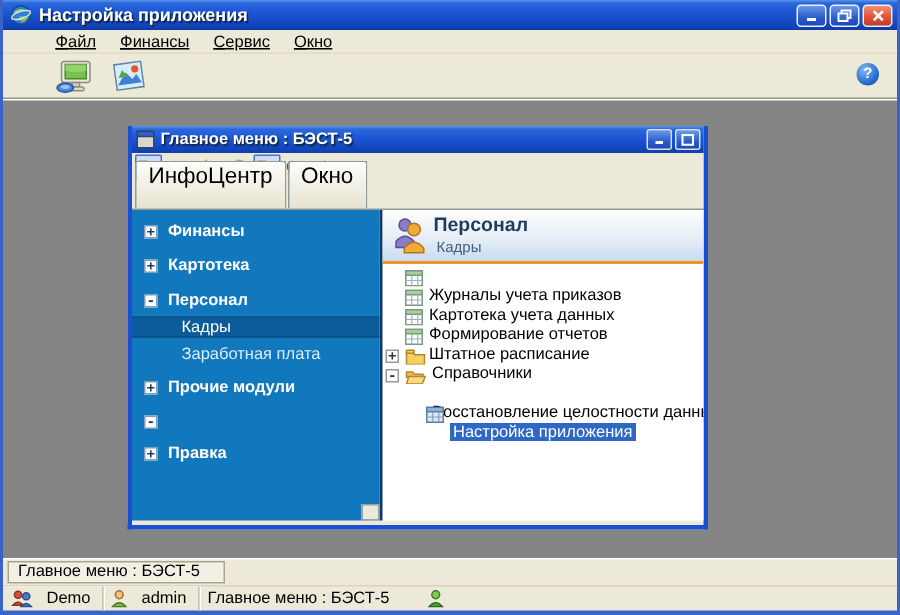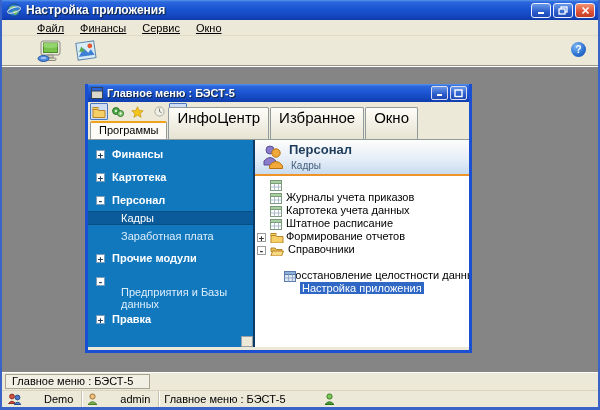--- a/index.html
+++ b/index.html
@@ -74,21 +74,21 @@
   .prow.plain{padding-left:15px;}
   .prow.subitem{padding-left:29px;}
   .prow .plabel{white-space:nowrap;margin-top:22px;}
   .prow.sel .plabel{background:#2f67c4;color:#fff;padding:0 2px;}
   
   .taskband{height:18px;background:#ece9d8;border-top:1px solid #fff;display:flex;align-items:center;}
   .taskbtn{margin-left:3px;height:15px;font-size:11px;color:#000;background:#f2f0e4;
     border:1px solid #a8a490;padding:0 10px 1px 6px;display:flex;align-items:center;min-width:145px;}
   .statusbar{height:17px;background:#ece9d8;display:flex;align-items:center;font-size:11px;color:#000;
     border-top:1px solid #d8d4c0;}
-  .spanel{display:flex;align-items:center;height:100%;padding:0 8px 0 5px;gap:22px;
+  .spanel{display:flex;align-items:center;height:100%;padding:0 8px 0 5px;gap:9px;
     border-right:1px solid #c6c2ae;box-shadow:1px 0 0 #fff;}
   .spanel.last{border-right:none;box-shadow:none;flex:1;}
   .bottomline{height:3px;background:#3a63c8;}
   svg{display:block;}
 </style>
 </head>
 <body>
 
 <div class="window">
 
@@ -218,23 +218,21 @@
             </svg>
         </span>
         <span class="tbtn dim">
           <svg width="13" height="12">
               <path d="M6.5 0.8 L8.2 4.4 L12.2 4.8 L9.2 7.4 L10.1 11.3 L6.5 9.2 L2.9 11.3 L3.8 7.4 L0.8 4.8 L4.8 4.4 Z" fill="#f0c54a" stroke="#c89010" stroke-width="0.7"></path>
             </svg>
         </span>
       </div>
 
       <div class="tabs">
-        <span class="tab active">Программы</span>
         <span class="tab">ИнфоЦентр</span>
-        <span class="tab">Избранное</span>
         <span class="tab">Окно</span>
       </div>
 
       <div class="c-body">
 
         <div class="treepanel">
           <div class="trow cat" style="margin-top:7px">
             <span class="exp">+</span>
             <span>Финансы</span>
           </div>
@@ -251,23 +249,20 @@
           </div>
           <div class="trow sub" style="margin-top:4px">
             <span>Заработная плата</span>
           </div>
           <div class="trow cat" style="margin-top:8px">
             <span class="exp">+</span>
             <span>Прочие модули</span>
           </div>
           <div class="trow cat" style="margin-top:9px">
             <span class="exp">-</span>
-          </div>
-          <div class="trow sub" style="margin-top:3px">
-            <span>Предприятия и Базы данных</span>
           </div>
           <div class="trow cat" style="margin-top:7px">
             <span class="exp">+</span>
             <span>Правка</span>
           </div>
           <span class="grip"></span>
         </div>
 
         <div class="contentpanel">
           <div class="phead">
@@ -299,29 +294,29 @@
                   <path d="M4.5 3.5 V10.5 M8.5 3.5 V10.5 M0.5 7 H11.5" stroke="#9ab0c4" stroke-width="0.8"></path>
                 </svg>
               <span class="plabel">Картотека учета данных</span>
             </div>
             <div class="prow plain">
               <svg width="12" height="11">
                   <rect x="0.5" y="0.5" width="11" height="10" fill="#fff" stroke="#7a9a7a"></rect>
                   <rect x="0.5" y="0.5" width="11" height="3" fill="#a8cfa0" stroke="#7a9a7a"></rect>
                   <path d="M4.5 3.5 V10.5 M8.5 3.5 V10.5 M0.5 7 H11.5" stroke="#9ab0c4" stroke-width="0.8"></path>
                 </svg>
+              <span class="plabel">Формирование отчетов</span>
+            </div>
+            <div class="prow plain">
+              <svg width="12" height="11">
+                  <rect x="0.5" y="0.5" width="11" height="10" fill="#fff" stroke="#7a9a7a"></rect>
+                  <rect x="0.5" y="0.5" width="11" height="3" fill="#a8cfa0" stroke="#7a9a7a"></rect>
+                  <path d="M4.5 3.5 V10.5 M8.5 3.5 V10.5 M0.5 7 H11.5" stroke="#9ab0c4" stroke-width="0.8"></path>
+                </svg>
               <span class="plabel">Штатное расписание</span>
-            </div>
-            <div class="prow plain">
-              <svg width="12" height="11">
-                  <rect x="0.5" y="0.5" width="11" height="10" fill="#fff" stroke="#7a9a7a"></rect>
-                  <rect x="0.5" y="0.5" width="11" height="3" fill="#a8cfa0" stroke="#7a9a7a"></rect>
-                  <path d="M4.5 3.5 V10.5 M8.5 3.5 V10.5 M0.5 7 H11.5" stroke="#9ab0c4" stroke-width="0.8"></path>
-                </svg>
-              <span class="plabel">Формирование отчетов</span>
             </div>
             <div class="prow">
               <span class="pexp">+</span>
               <svg width="14" height="11">
                   <path d="M1 3 h4 l1.5 1.5 H13 v6.5 H1 Z" fill="#f6cf66" stroke="#b8862a"></path>
                   <rect x="1" y="1.5" width="5" height="2" fill="#f6cf66" stroke="#b8862a"></rect>
                 </svg>
               <span class="plabel">Справочники</span>
             </div>
             <div class="prow">

